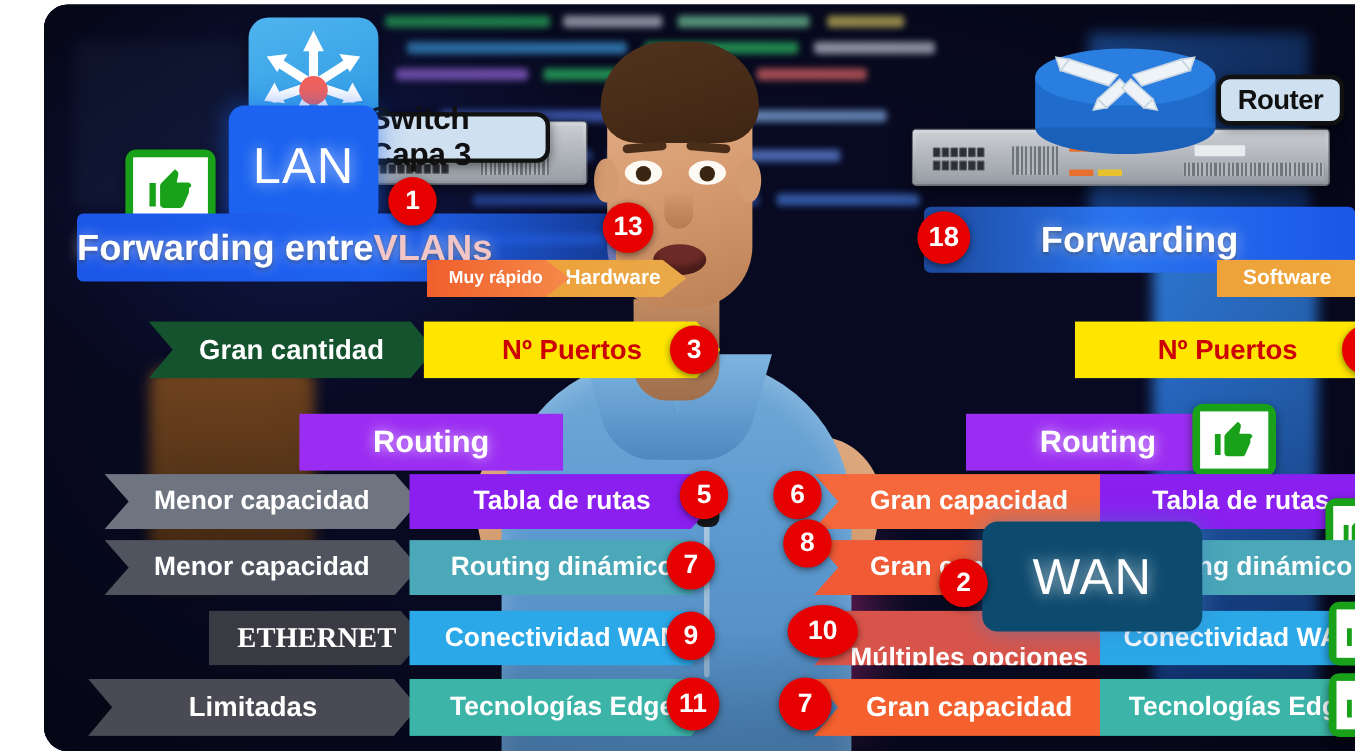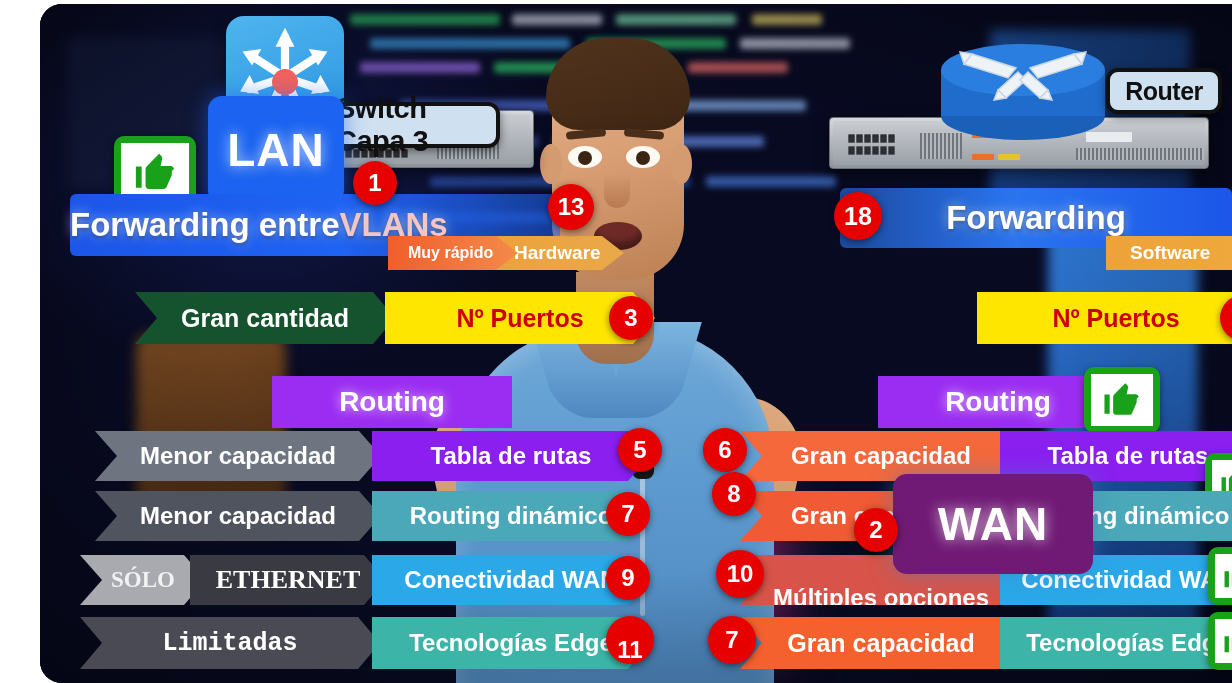--- a/index.html
+++ b/index.html
@@ -177,25 +177,25 @@
     border-radius: 14px;
     display: flex; align-items: center; justify-content: center;
     color: #fff;
   }
   .lanbox {
     background: #1b63f0;
     filter: blur(.4px);
     box-shadow: 0 0 22px rgba(27,99,240,.55);
   }
   .wanbox {
-    background: #701a75;
+    background: #0c4a6e;
     box-shadow: 0 0 22px rgba(63,127,196,.5);
   }
   .lanbox span, .wanbox span {
-    font-size: 46px; font-weight: 700; letter-spacing: 1px;
+    font-size: 46px; font-weight: 400; letter-spacing: 1px;
     text-shadow: 0 0 14px rgba(255,255,255,.75);
   }
 
   .banner {
     position: absolute; border-radius: 6px;
     display: flex; align-items: center;
     color: #fff; font-weight: 700;
     text-shadow: 0 0 12px rgba(255,255,255,.55), 0 2px 4px rgba(0,0,0,.45);
   }
   .banner-left {
@@ -502,23 +502,20 @@
     <span style="text-align:center;">Routing dinámico</span>
   </div>
 
   <div class="chev notch" style="left:700px; top:487px; width:282px; height:50px; background:#f05a35; font-size:24px;">
     <span style="text-align:center;">Gran capacidad</span>
   </div>
   <div class="chev" style="left:960px; top:487px; width:256px; height:50px; background:#4aa8b8; font-size:24px;">
     <span style="text-align:center;">Routing dinámico</span>
   </div>
 
-  <div class="chev notch" style="left:40px; top:551px; width:126px; height:50px; background:#a8aab0; color:#f2f2f2; font-size:23px; font-family:'Liberation Serif',serif;">
-    <span style="text-align:center;">SÓLO</span>
-  </div>
   <div class="chev" style="left:150px; top:551px; width:196px; height:50px; background:#3a3a42; font-size:26px; font-family:'Liberation Serif',serif;">
     <span style="text-align:center;">ETHERNET</span>
   </div>
   <div class="chev" style="left:332px; top:551px; width:278px; height:50px; background:#2aa8e8; font-size:24px;">
     <span style="text-align:center;">Conectividad WAN</span>
   </div>
 
   <div class="chev notch" style="left:700px; top:551px; width:282px; height:50px; background:#d8544a; font-size:24px;">
     <span style="text-align:center;margin-top:36px;">Múltiples opciones</span>
   </div>
@@ -527,21 +524,21 @@
   </div>
   <div class="thumb" style="left:1168px; top:543px; width:62px; height:58px;">
     <div class="inner">
       <svg viewBox="0 0 24 24" fill="#19a219">
         <path d="M2 20h3V9H2v11zm19.7-9.6c0-.9-.8-1.6-1.7-1.6h-5.2l.8-3.8.02-.3c0-.4-.2-.8-.4-1.1L14 2.5 7.6 9c-.4.4-.6.9-.6 1.4V19c0 1 .8 1.7 1.7 1.7h7.6c.7 0 1.3-.4 1.6-1l2.6-6c.1-.2.1-.4.1-.6v-1.7z"></path>
       </svg>
     </div>
   </div>
 
   <div class="chev notch" style="left:40px; top:613px; width:300px; height:52px; background:#4a4a55; font-size:25px;">
-    <span style="text-align:center;font-family:Liberation Mono, monospace;">Limitadas</span>
+    <span style="text-align:center;">Limitadas</span>
   </div>
   <div class="chev" style="left:332px; top:613px; width:278px; height:52px; background:#3cb5a8; font-size:24px;">
     <span style="text-align:center;">Tecnologías Edge</span>
   </div>
 
   <div class="chev notch" style="left:700px; top:613px; width:282px; height:52px; background:#f4602e; font-size:25px;">
     <span style="text-align:center;">Gran capacidad</span>
   </div>
   <div class="chev" style="left:960px; top:613px; width:256px; height:52px; background:#3cb5a8; font-size:24px;">
     <span style="text-align:center;">Tecnologías Edge</span>
@@ -584,23 +581,23 @@
   </div>
   <div class="badge" style="left:672px; top:468px; width:44px; height:44px; font-size:24px;">
     <span>8</span>
   </div>
   <div class="badge" style="left:814px; top:504px; width:44px; height:44px; font-size:24px; z-index:70;">
     <span>2</span>
   </div>
   <div class="badge" style="left:566px; top:552px; width:44px; height:44px; font-size:24px;">
     <span>9</span>
   </div>
-  <div class="badge" style="left:676px; top:546px; width:48px; height:48px; font-size:24px;">
+  <div class="badge" style="left:676px; top:546px; width:64px; height:48px; font-size:24px;">
     <span>10</span>
   </div>
-  <div class="badge" style="left:566px; top:612px; width:48px; height:48px; font-size:24px;align-items:flex-end;">
+  <div class="badge" style="left:566px; top:612px; width:48px; height:48px; font-size:24px;">
     <span>11</span>
   </div>
   <div class="badge" style="left:668px; top:612px; width:48px; height:48px; font-size:24px;">
     <span>7</span>
   </div>
 
 </div>
 
 </body></html>

